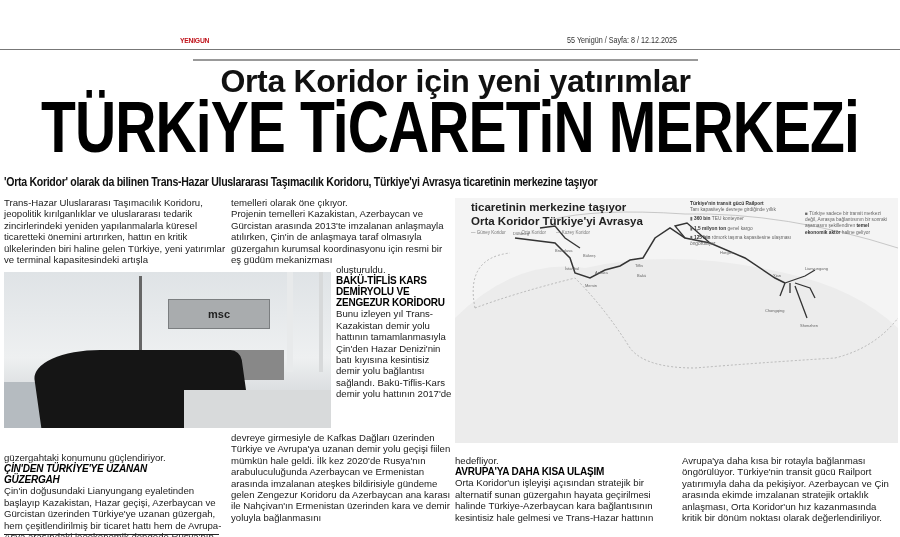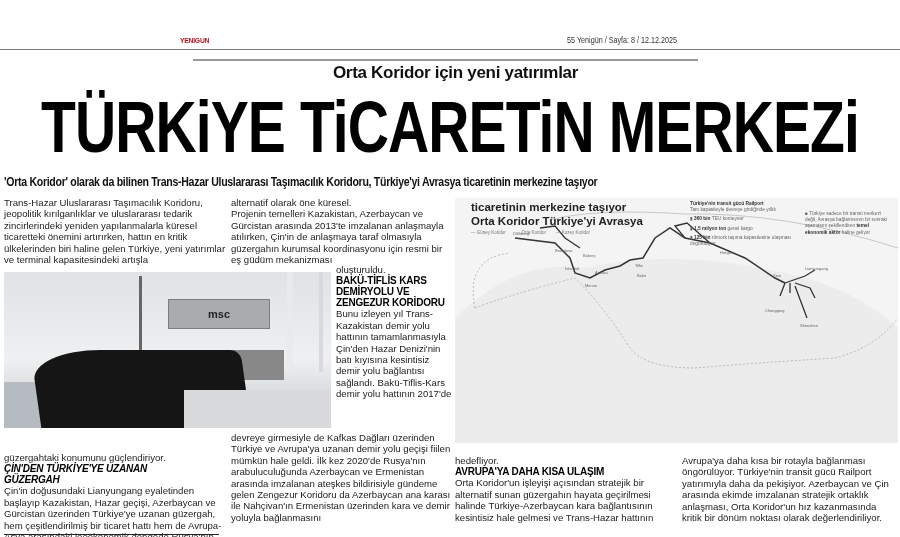--- a/index.html
+++ b/index.html
@@ -5,21 +5,21 @@
   * { box-sizing: border-box; margin: 0; padding: 0; }
   html, body { width: 900px; height: 537px; background: #ffffff; overflow: hidden; }
   body { position: relative; font-family: "Liberation Sans", sans-serif; color: #1a1a1a; }
 
   .topbar { position: absolute; left: 0; top: 0; width: 824px; height: 47px; }
   .brand { position: absolute; left: 180px; top: 36px; font-family: "Liberation Sans", sans-serif; font-weight: bold; font-size: 8px; color: #c0141c; letter-spacing: -0.3px; transform: scaleX(0.85); transform-origin: left; }
   .pageinfo { position: absolute; left: 567px; top: 35px; font-size: 9px; color: #333; transform: scaleX(0.8); transform-origin: left; white-space: nowrap; font-family: "Liberation Sans Narrow", "Liberation Sans", sans-serif; }
   .hr-top { position: absolute; left: 0; top: 49px; width: 900px; height: 1px; background: #777; }
   .hr-sub { position: absolute; left: 193px; top: 59px; width: 505px; height: 2px; background: #999; }
 
-  .kicker { position: absolute; left: 0; top: 63px; width: 900px; text-align: center; font-weight: bold; font-size: 17px; color: #111; letter-spacing: -0.3px; padding-left: 11px; }
+  .kicker { position: absolute; left: 0; top: 63px; width: 900px; text-align: center; font-weight: bold; font-size: 32px; color: #111; letter-spacing: -0.3px; padding-left: 11px; }
   .headline { position: absolute; left: 0; top: 86px; width: 900px; text-align: center; font-weight: bold; font-size: 62px; line-height: 72px; color: #000; letter-spacing: -1px; transform: scaleX(0.92) scaleY(1.15); transform-origin: center top; white-space: nowrap; }
   .deck { position: absolute; left: 4px; top: 175px; width: 892px; font-weight: bold; font-size: 12.3px; color: #111; white-space: nowrap; letter-spacing: -0.35px; transform: scaleX(0.86); transform-origin: left; }
 
   .col { position: absolute; font-size: 9.6px; line-height: 11.4px; color: #222; }
   .col p { margin: 0; }
   .col .sub { font-weight: bold; font-size: 10px; line-height: 11px; color: #000; text-transform: uppercase; letter-spacing: -0.2px; }
 
   .photo { position: absolute; left: 4px; top: 272px; width: 327px; height: 156px; background: linear-gradient(#dfe3e6 0%, #eef0f1 55%, #c6cacd 100%); overflow: hidden; }
   .photo .water { position: absolute; left: 0; top: 110px; width: 80px; height: 46px; background: #b5bbc0; }
   .photo .hull { position: absolute; left: 32px; top: 78px; width: 210px; height: 80px; background: #151515; border-radius: 70px 10px 0 0 / 30px 10px 0 0; transform: skewX(8deg); }
@@ -73,21 +73,21 @@
 </div>
 
 <div class="col" style="left:4px; top:432px; width:225px;margin-top:20px;">
   <p>güzergahtaki konumunu güçlendiriyor.</p>
   <p class="sub" style="width:150px;font-style:italic;">ÇİN'DEN TÜRKİYE'YE UZANAN GÜZERGAH</p>
   <p>Çin'in doğusundaki Lianyungang eyaletinden başlayıp Kazakistan, Hazar geçişi, Azerbaycan ve Gürcistan üzerinden Türkiye'ye uzanan güzergah, hem çeşitlendirilmiş bir ticaret hattı hem de Avrupa-Asya arasındaki jeoekonomik dengede Rusya'nın olmadığı stratejik bir</p>
 </div>
 <div class="sep-bottom"></div>
 
 <div class="col" style="left:231px; top:197px; width:222px;">
-  <p>alternatif olarak öne küresel.</p>
+  <p>temelleri olarak öne çıkıyor.</p>
   <p>Projenin temelleri Kazakistan, Azerbaycan ve Gürcistan arasında 2013'te imzalanan anlaşmayla atılırken, Çin'in de anlaşmaya taraf olmasıyla güzergahın kurumsal koordinasyonu için resmi bir eş güdüm mekanizması</p>
 </div>
 <div class="col" style="left:336px; top:264px; width:118px;">
   <p>oluşturuldu.</p>
   <p class="sub">BAKÜ-TİFLİS KARS DEMİRYOLU VE ZENGEZUR KORİDORU</p>
   <p>Bunu izleyen yıl Trans-Kazakistan demir yolu hattının tamamlanmasıyla Çin'den Hazar Denizi'nin batı kıyısına kesintisiz demir yolu bağlantısı sağlandı. Bakü-Tiflis-Kars demir yolu hattının 2017'de</p>
 </div>
 <div class="col" style="left:231px; top:432px; width:222px;">
   <p>devreye girmesiyle de Kafkas Dağları üzerinden Türkiye ve Avrupa'ya uzanan demir yolu geçişi fiilen mümkün hale geldi. İlk kez 2020'de Rusya'nın arabuluculuğunda Azerbaycan ve Ermenistan arasında imzalanan ateşkes bildirisiyle gündeme gelen Zengezur Koridoru da Azerbaycan ana karası ile Nahçivan'ın Ermenistan üzerinden kara ve demir yoluyla bağlanmasını</p>
 </div>

